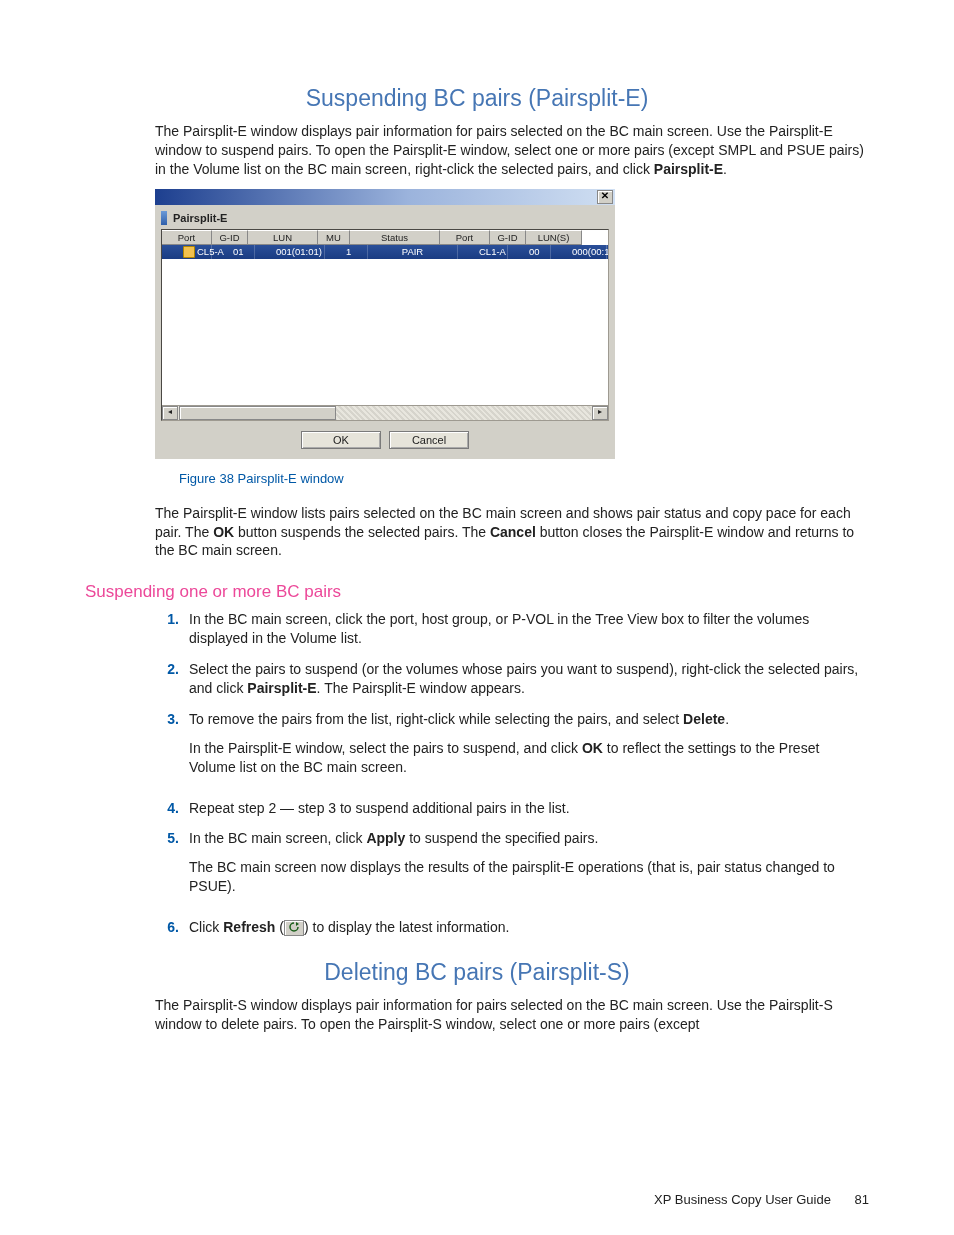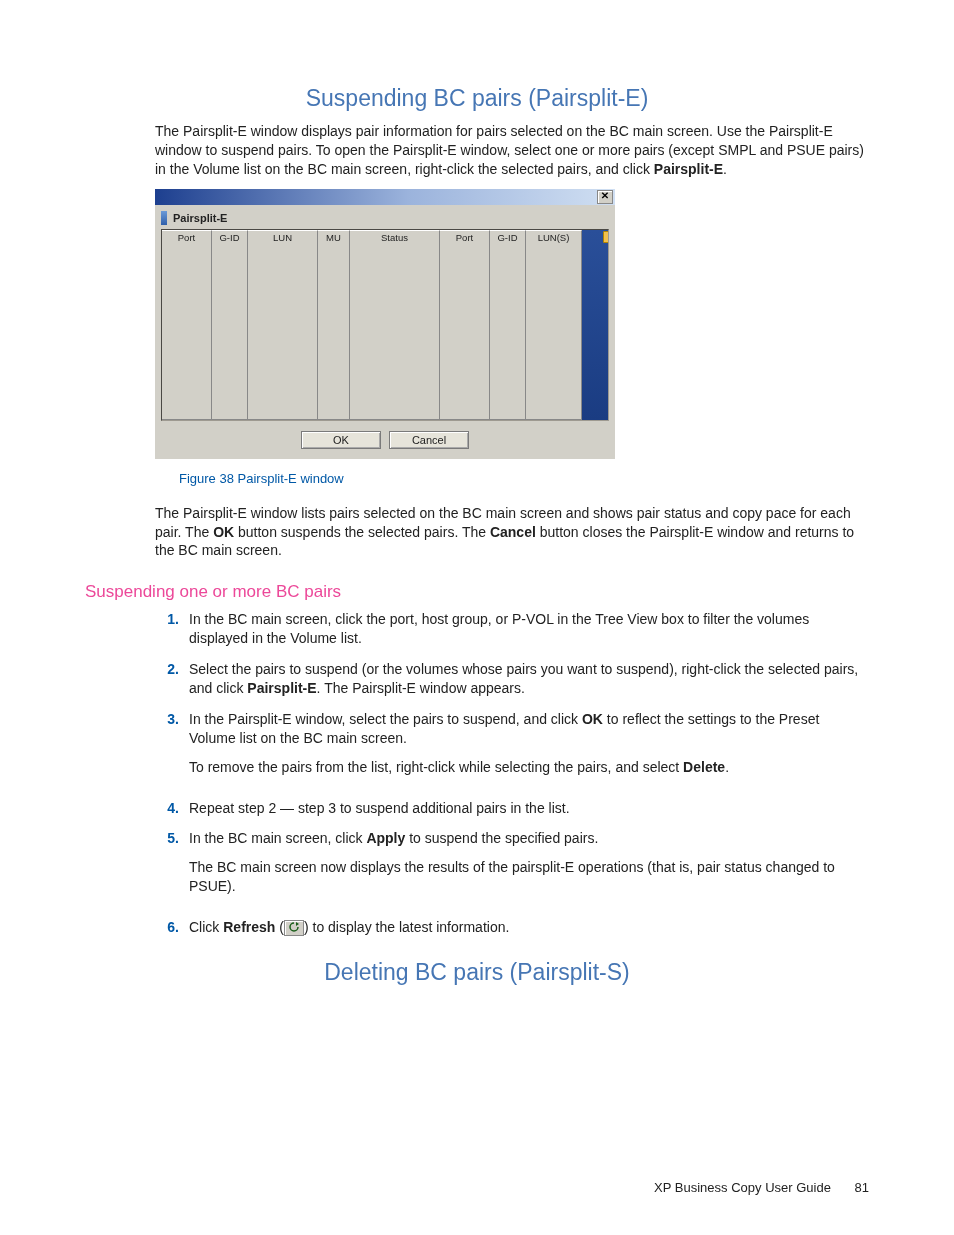--- a/index.html
+++ b/index.html
@@ -62,21 +62,21 @@
     font-weight: 700;
     width: 24px;
     flex: 0 0 24px;
     text-align: right;
     margin-right: 10px;
   }
   .step-body { flex: 1; }
   .step-body p { margin: 0 0 10px 0; font-size: 14px; line-height: 1.35; }
   .footer {
     position: absolute;
-    bottom: 40px;
+    bottom: 28px;
     right: 85px;
     font-size: 13px;
   }
   .footer .pagenum { margin-left: 20px; }
 
   
   .win {
     width: 460px;
     margin: 6px 0 4px 0;
     font-size: 10px;
@@ -110,21 +110,21 @@
     display:inline-block; margin-right:6px;
   }
   .win-label-text { font-weight: 700; color:#222; font-size:11px;}
   .grid {
     border: 1px inset #9e9a91;
     background:#fff;
     height: 190px;
     overflow: hidden;
     position:relative;
     display:flex;
-    flex-direction:row;
+    flex-direction:column;
   }
   .grid-head, .grid-row {
     display:flex;
     flex: 0 0 auto;
   }
   .grid-head > div {
     background:#d2d0c8;
     border-right:1px solid #888;
     border-bottom:1px solid #888;
     border-top:1px solid #fff;
@@ -278,22 +278,22 @@
       </li>
       <li>
         <div class="step-num">2.</div>
         <div class="step-body">
           <span>Select the pairs to suspend (or the volumes whose pairs you want to suspend), right-click the selected pairs, and click </span><span class="bold">Pairsplit-E</span><span>. The Pairsplit-E window appears.</span>
         </div>
       </li>
       <li>
         <div class="step-num">3.</div>
         <div class="step-body">
+          <p><span>To remove the pairs from the list, right-click while selecting the pairs, and select </span><span class="bold">Delete</span><span>.</span></p>
           <p><span>In the Pairsplit-E window, select the pairs to suspend, and click </span><span class="bold">OK</span><span> to reflect the settings to the Preset Volume list on the BC main screen.</span></p>
-          <p><span>To remove the pairs from the list, right-click while selecting the pairs, and select </span><span class="bold">Delete</span><span>.</span></p>
         </div>
       </li>
       <li>
         <div class="step-num">4.</div>
         <div class="step-body">Repeat step 2 — step 3 to suspend additional pairs in the list.</div>
       </li>
       <li>
         <div class="step-num">5.</div>
         <div class="step-body">
           <p><span>In the BC main screen, click </span><span class="bold">Apply</span><span> to suspend the specified pairs.</span></p>
@@ -306,18 +306,21 @@
           <span>Click </span><span class="bold">Refresh</span><span> (</span><span class="refresh-icon"><svg width="14" height="13" viewBox="0 0 14 13">
                 <path d="M7 2 a4 4 0 1 0 4 4" fill="none" stroke="#1a5e1a" stroke-width="1.5"></path>
                 <path d="M9 1 L12 3 L9 5 Z" fill="#1a5e1a"></path>
               </svg></span><span>) to display the latest information.</span>
         </div>
       </li>
     </ol>
   </div>
 
   <h2 class="sect" style="margin-top:22px;">Deleting BC pairs (Pairsplit-S)</h2>
+  <div class="body-indent">
+    <p class="body">The Pairsplit-S window displays pair information for pairs selected on the BC main screen. Use the Pairsplit-S window to delete pairs. To open the Pairsplit-S window, select one or more pairs (except</p>
+  </div>
 
   <div class="footer">
     <span>XP Business Copy User Guide</span>
     <span class="pagenum">81</span>
   </div>
 </div>
 
 </body></html>

